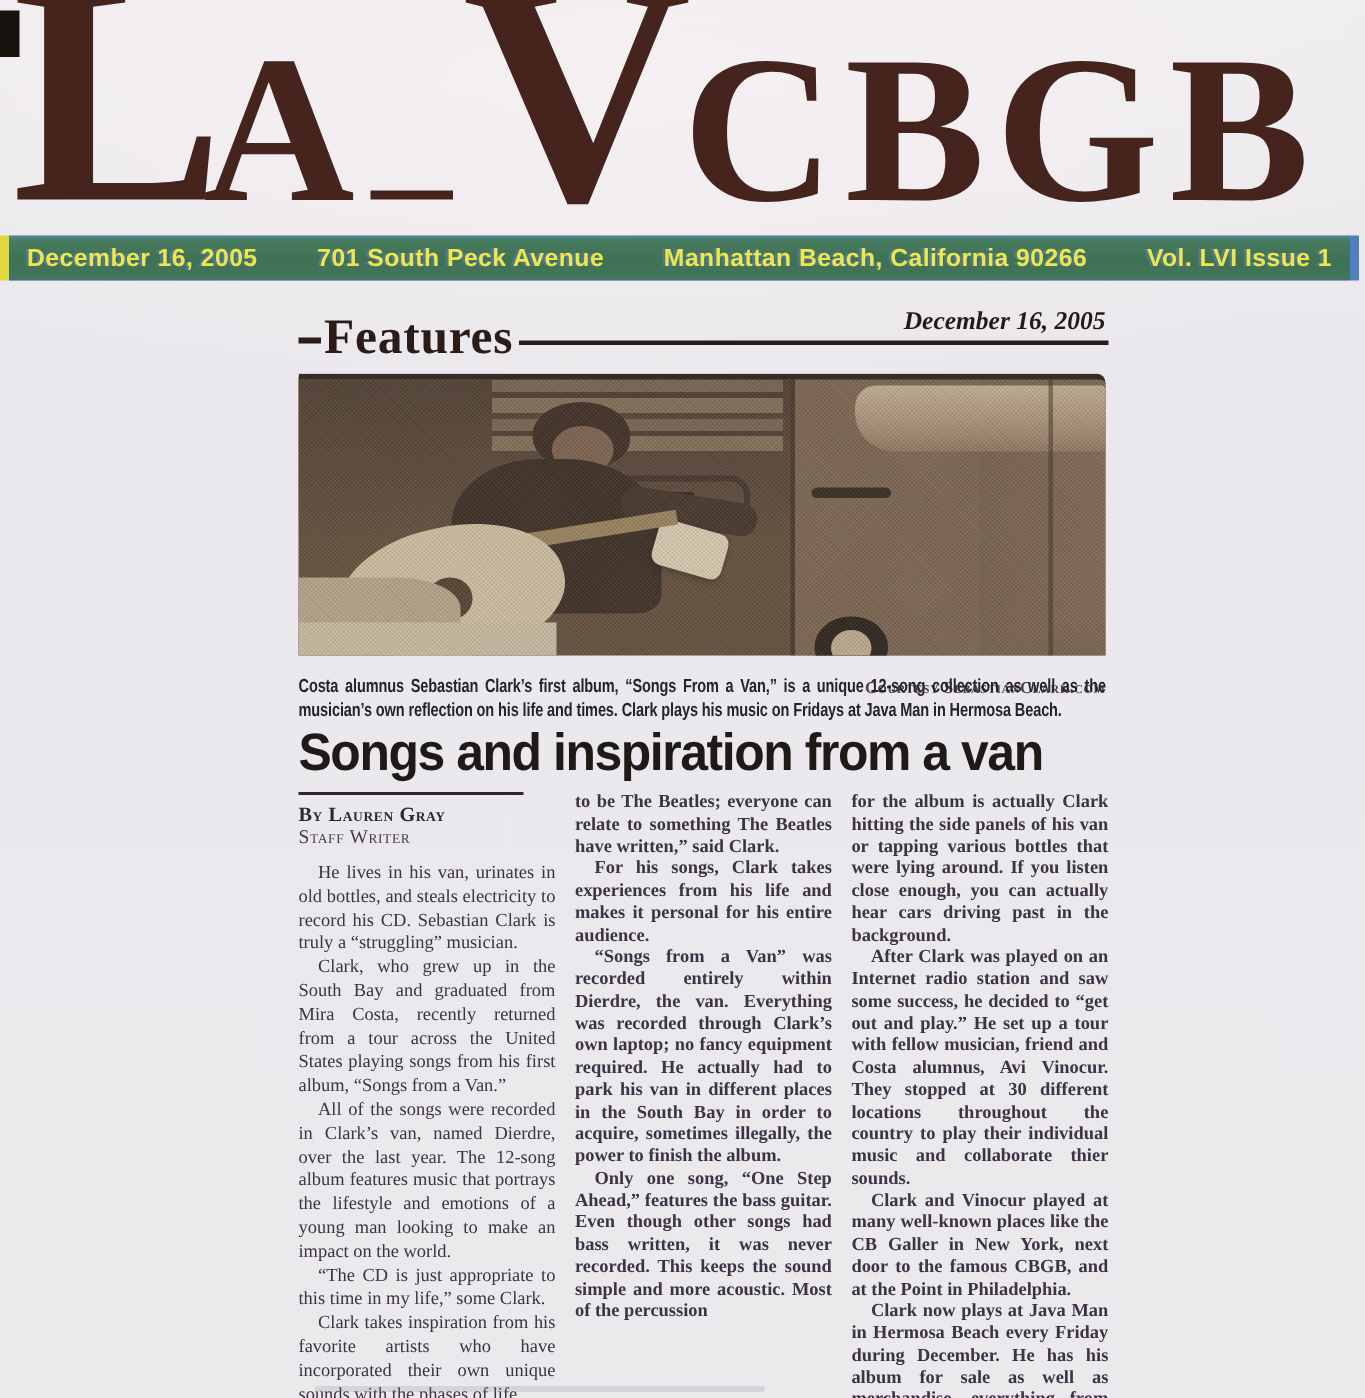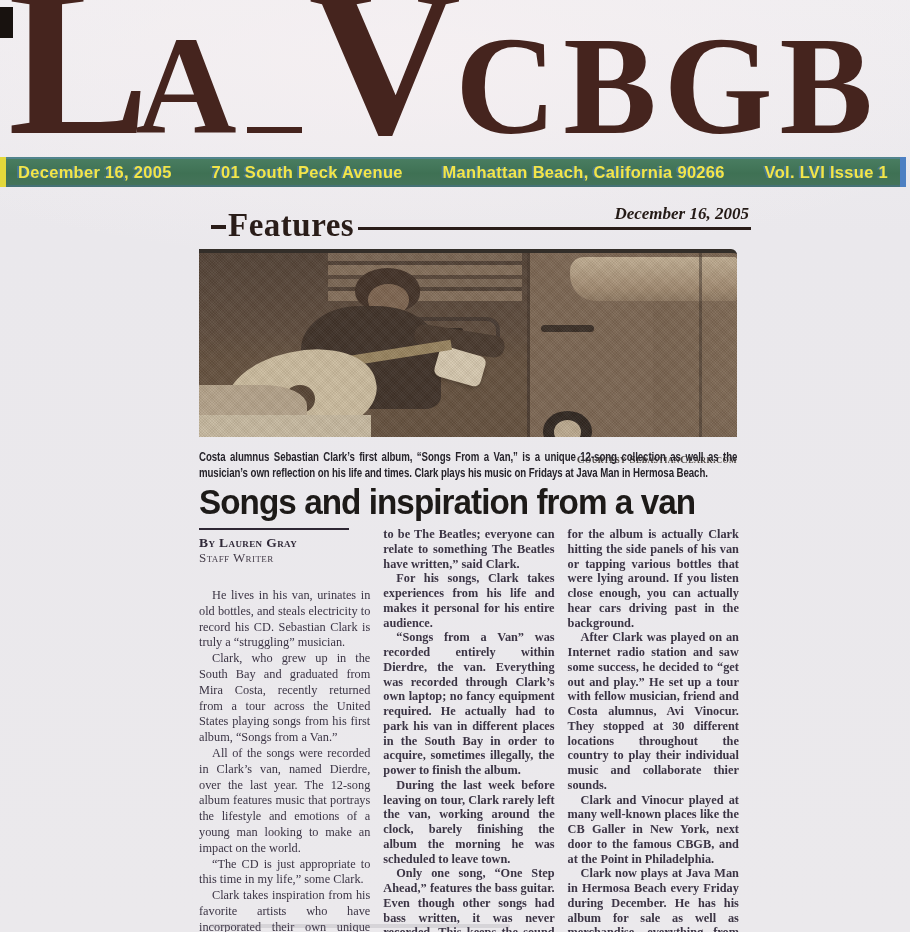--- a/index.html
+++ b/index.html
@@ -38,21 +38,21 @@
     box-shadow: inset 0 2px 0 rgba(90,140,195,.45), inset 0 -2px 0 rgba(70,110,170,.35);
     display:flex; align-items:center; justify-content:space-between;
     padding:0 12px;
     font-family:"Liberation Sans", sans-serif; font-weight:bold; font-size:16.5px;
     color:#f2e549; text-shadow:-2px 0 0 rgba(80,130,200,.55);
     letter-spacing:.3px; white-space:nowrap;
   }
 
   
   .section-header {
-    position:absolute; left:211px; top:201px; width:540px; height:42px;
+    position:absolute; left:199px; top:201px; width:540px; height:42px;
     display:flex; align-items:flex-end; color:#2a1d19;
   }
   .feat-dash { width:15px; height:4px; background:#2a1d19; margin-bottom:14px; }
   .feat-title { font-size:33px; font-weight:bold; line-height:36px; letter-spacing:.5px; padding:0 4px 0 2px; }
   .feat-rule-area { flex:1; position:relative; height:42px; }
   .feat-rule-area::after { content:""; position:absolute; left:0; right:0; top:26px; height:3px; background:#2a1d19; }
   .feat-date { position:absolute; right:2px; top:3px; font-size:17px; font-weight:bold; font-style:italic; color:#241a16; }
 
   
   .photo {
@@ -111,21 +111,21 @@
   }
 
   
   .columns { position:absolute; left:199px; top:527px; width:540px; height:405px; display:flex; gap:13px; }
   .col { width:171.3px; }
   .col p { margin:0; text-align:justify; text-indent:13px; font-size:12.3px; color:#3b3444; }
   .col-1 p { line-height:15.8px; }
   .col-2 p, .col-3 p { line-height:14.75px;font-weight:bold; }
   .col p.noindent { text-indent:0; }
 
-  .byline-block { margin-bottom:23px; }
+  .byline-block { margin-bottom:9px; }
   .byline-rule { width:150px; height:2px; background:#2e2733; margin:1px 0 5px; }
   .byline-name { font-size:13.5px; font-weight:bold; font-variant:small-caps; letter-spacing:.4px; color:#2f2837; line-height:15px; }
   .byline-role { font-size:13px; font-variant:small-caps; letter-spacing:.4px; color:#453d4a; line-height:15px; }
 </style>
 </head>
 <body>
 
 <div class="page">
 
   <div class="corner-mark"></div>
@@ -199,21 +199,20 @@
       <p>All of the songs were recorded in Clark’s van, named Dierdre, over the last year. The 12-song album features music that portrays the lifestyle and emotions of a young man looking to make an impact on the world.</p>
       <p>“The CD is just appropriate to this time in my life,” some Clark.</p>
       <p>Clark takes inspiration from his favorite artists who have incorporated their own unique sounds with the phases of life.</p>
 
     </div>
 
     <div class="col col-2">
       <p class="noindent">to be The Beatles; everyone can relate to something The Beatles have written,” said Clark.</p>
       <p>For his songs, Clark takes experiences from his life and makes it personal for his entire audience.</p>
       <p>“Songs from a Van” was recorded entirely within Dierdre, the van. Everything was recorded through Clark’s own laptop; no fancy equipment required. He actually had to park his van in different places in the South Bay in order to acquire, sometimes illegally, the power to finish the album.</p>
-      <p>During the last week before leaving on tour, Clark rarely left the van, working around the clock, barely finishing the album the morning he was scheduled to leave town.</p>
       <p>Only one song, “One Step Ahead,” features the bass guitar. Even though other songs had bass written, it was never recorded. This keeps the sound simple and more acoustic. Most of the percussion</p>
     </div>
 
     <div class="col col-3">
       <p class="noindent">for the album is actually Clark hitting the side panels of his van or tapping various bottles that were lying around. If you listen close enough, you can actually hear cars driving past in the background.</p>
       <p>After Clark was played on an Internet radio station and saw some success, he decided to “get out and play.” He set up a tour with fellow musician, friend and Costa alumnus, Avi Vinocur. They stopped at 30 different locations throughout the country to play their individual music and collaborate thier sounds.</p>
       <p>Clark and Vinocur played at many well-known places like the CB Galler in New York, next door to the famous CBGB, and at the Point in Philadelphia.</p>
       <p>Clark now plays at Java Man in Hermosa Beach every Friday during December. He has his album for sale as well as merchandise, everything from bags to underwear, on his website, songsfromavan.com.</p>
     </div>
 

